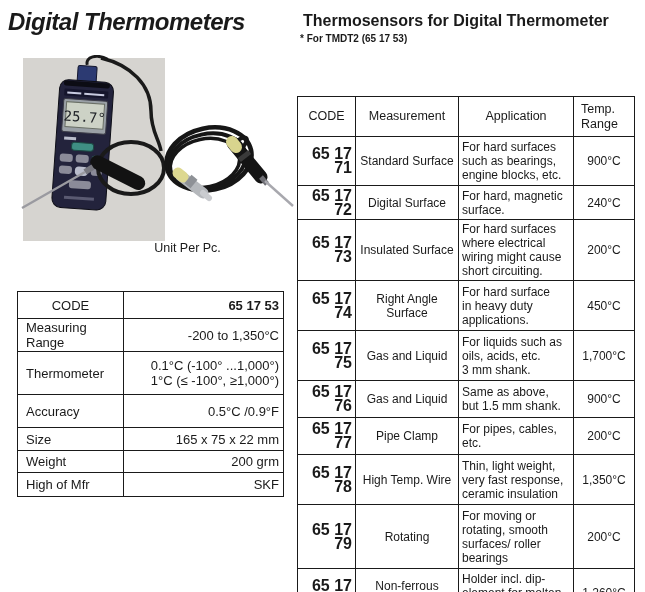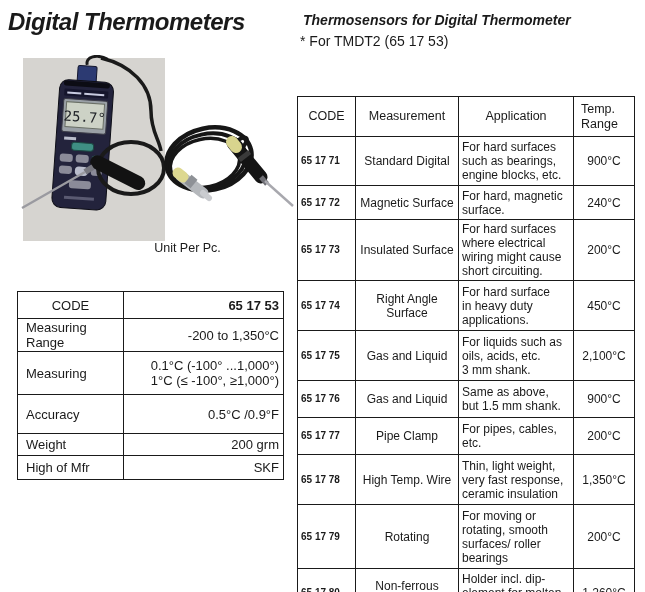--- a/index.html
+++ b/index.html
@@ -6,25 +6,25 @@
   body{
     width:645px;height:592px;position:relative;background:#ffffff;
     font-family:"Liberation Sans", sans-serif;color:#1a1a1a;overflow:hidden;
   }
   .page-title{
     position:absolute;left:8px;top:8px;
     font-size:24px;font-weight:bold;font-style:italic;letter-spacing:-0.5px;
   }
   .sensors-title{
     position:absolute;left:303px;top:12px;
-    font-size:14px;font-weight:bold;font-style:italic;
+    font-size:16px;font-weight:bold;
   }
   .sensors-subtitle{
     position:absolute;left:300px;top:33px;
-    font-size:14px;font-weight:normal;
+    font-size:10px;font-weight:bold;
   }
   .photo-wrap{position:absolute;left:15px;top:55px;width:285px;height:190px;}
   .unit-label{
     position:absolute;left:130px;top:241px;width:115px;text-align:center;
     font-size:12.5px;
   }
   table{border-collapse:collapse;margin-top:33px;}
   td,th{border:1px solid #1a1a1a;}
 
   
@@ -39,21 +39,21 @@
   .sensor-table{position:absolute;left:297px;top:63px;table-layout:fixed;}
   .sensor-table th{
     font-weight:normal;font-size:12.5px;text-align:center;vertical-align:middle;
     white-space:pre-line;line-height:15px;padding:2px 3px;
   }
   .sensor-table th.temp-hdr{text-align:left;padding-left:7px;}
   .sensor-table td{
     font-size:12px;line-height:14px;vertical-align:middle;padding:2px 3px;
     white-space:pre-line;
   }
-  .sensor-table .code{text-align:left;font-weight:bold;font-size:10px;}
+  .sensor-table .code{text-align:right;font-weight:bold;font-size:16px;}
   .sensor-table .meas{text-align:center;}
   .sensor-table .app{text-align:left;padding-left:3px;padding-right:1px;}
   .sensor-table .temp{text-align:center;}
 </style>
 </head>
 <body>
 
 <div class="page-title">Digital Thermometers</div>
 <div class="sensors-title">Thermosensors for Digital Thermometer</div>
 <div class="sensors-subtitle">* For TMDT2 (65 17 53)</div>
@@ -139,27 +139,31 @@
   <tbody>
       <tr style="height:27px">
     <td class="label center">CODE</td>
     <td class="value bold">65 17 53</td>
   </tr>
   <tr style="height:25px">
     <td class="label">Measuring Range</td>
     <td class="value">-200 to 1,350°C</td>
   </tr>
   <tr style="height:43px">
-    <td class="label">Measuring</td>
+    <td class="label">Thermometer</td>
     <td class="value">0.1°C (-100° ...1,000°)
 1°C (≤ -100°, ≥1,000°)</td>
   </tr>
-  <tr style="height:39px">
+  <tr style="height:33px">
     <td class="label">Accuracy</td>
     <td class="value">0.5°C /0.9°F</td>
+  </tr>
+  <tr style="height:23px">
+    <td class="label">Size</td>
+    <td class="value">165 x 75 x 22 mm</td>
   </tr>
   <tr style="height:22px">
     <td class="label">Weight</td>
     <td class="value">200 grm</td>
   </tr>
   <tr style="height:24px">
     <td class="label">High of Mfr</td>
     <td class="value">SKF</td>
   </tr>
 </tbody>
@@ -175,29 +179,29 @@
   <tbody>
       <tr style="height:40px">
     <th>CODE</th>
     <th>Measurement</th>
     <th>Application</th>
     <th class="temp-hdr">Temp.
 Range</th>
   </tr>
   <tr style="height:49px">
     <td class="code">65 17 71</td>
-    <td class="meas">Standard Digital</td>
+    <td class="meas">Standard Surface</td>
     <td class="app">For hard surfaces
 such as bearings,
 engine blocks, etc.</td>
     <td class="temp">900°C</td>
   </tr>
   <tr style="height:34px">
     <td class="code">65 17 72</td>
-    <td class="meas">Magnetic Surface</td>
+    <td class="meas">Digital Surface</td>
     <td class="app">For hard, magnetic
 surface.</td>
     <td class="temp">240°C</td>
   </tr>
   <tr style="height:60px">
     <td class="code">65 17 73</td>
     <td class="meas">Insulated Surface</td>
     <td class="app">For hard surfaces
 where electrical
 wiring might cause
@@ -212,21 +216,21 @@
 in heavy duty
 applications.</td>
     <td class="temp">450°C</td>
   </tr>
   <tr style="height:50px">
     <td class="code">65 17 75</td>
     <td class="meas">Gas and Liquid</td>
     <td class="app">For liquids such as
 oils, acids, etc.
 3 mm shank.</td>
-    <td class="temp">2,100°C</td>
+    <td class="temp">1,700°C</td>
   </tr>
   <tr style="height:37px">
     <td class="code">65 17 76</td>
     <td class="meas">Gas and Liquid</td>
     <td class="app">Same as above,
 but 1.5 mm shank.</td>
     <td class="temp">900°C</td>
   </tr>
   <tr style="height:37px">
     <td class="code">65 17 77</td>

